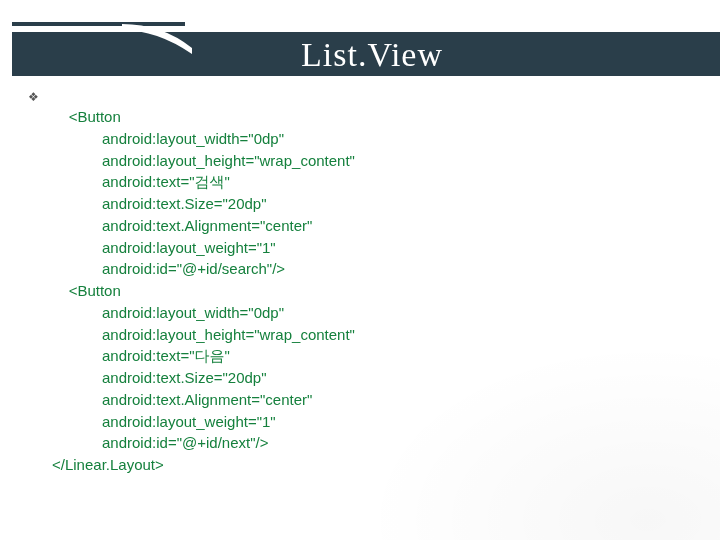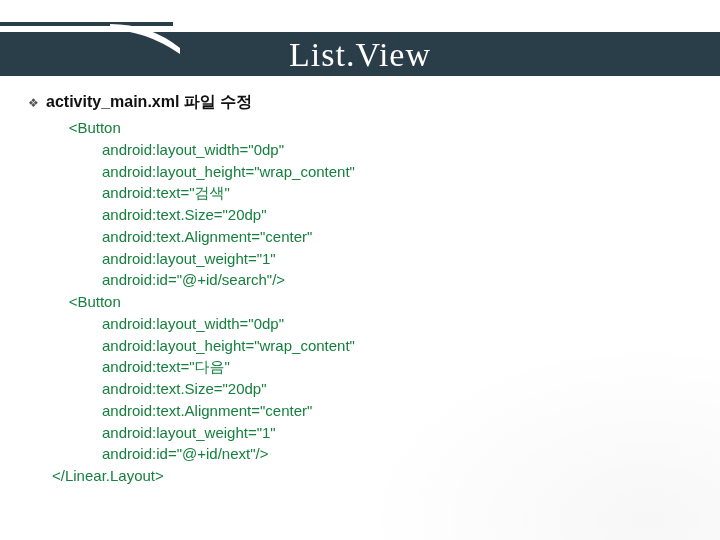--- a/index.html
+++ b/index.html
@@ -14,21 +14,21 @@
   }
   .slide {
     width: 720px;
     height: 540px;
     position: relative;
     background: #ffffff;
   }
   
   .banner {
     position: absolute;
-    left: 0;
+    left: 12px;
     top: 22px;
     width: 600px;
     height: 56px;
   }
   .banner-top-line {
     position: absolute;
     left: 0;
     top: 0;
     width: 720px;
     height: 4px;
@@ -117,21 +117,20 @@
     <div class="banner-body"></div>
     <svg class="banner-swoosh" viewBox="0 0 150 40">
       <path d="M 0 10 Q 40 10 70 34 L 70 40 Q 35 16 0 16 Z" fill="#ffffff"></path>
     </svg>
     <div class="title-text">List.View</div>
   </div>
 
   <div class="body">
     <div class="bullet-row">
       <span class="diamond">❖</span>
-      <span class="heading">activity_main.xml 파일 수정</span>
     </div>
     <div class="code" id="code-block">    &lt;Button
             android:layout_width="0dp"
             android:layout_height="wrap_content"
             android:text="검색"
             android:text.Size="20dp"
             android:text.Alignment="center"
             android:layout_weight="1"
             android:id="@+id/search"/&gt;
     &lt;Button

